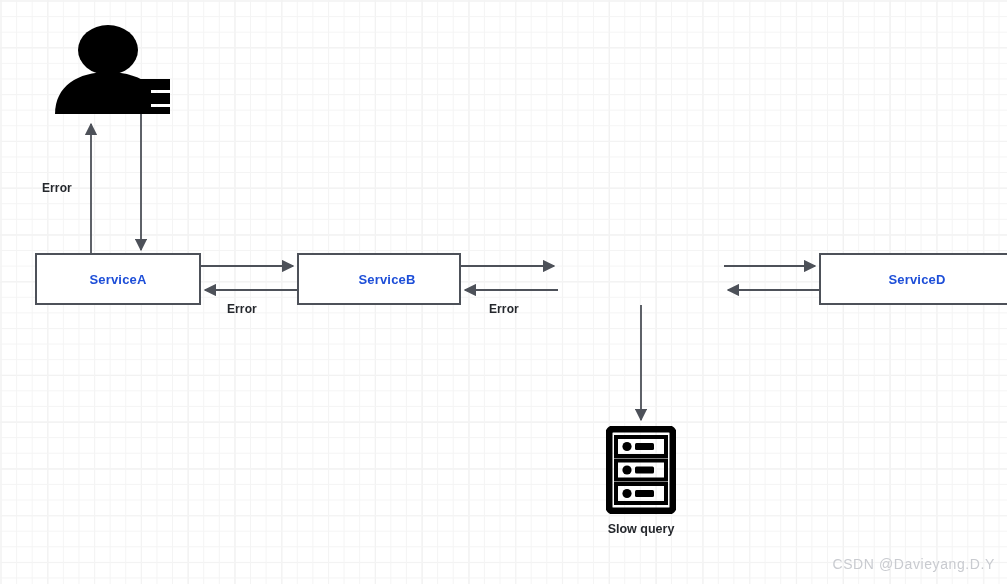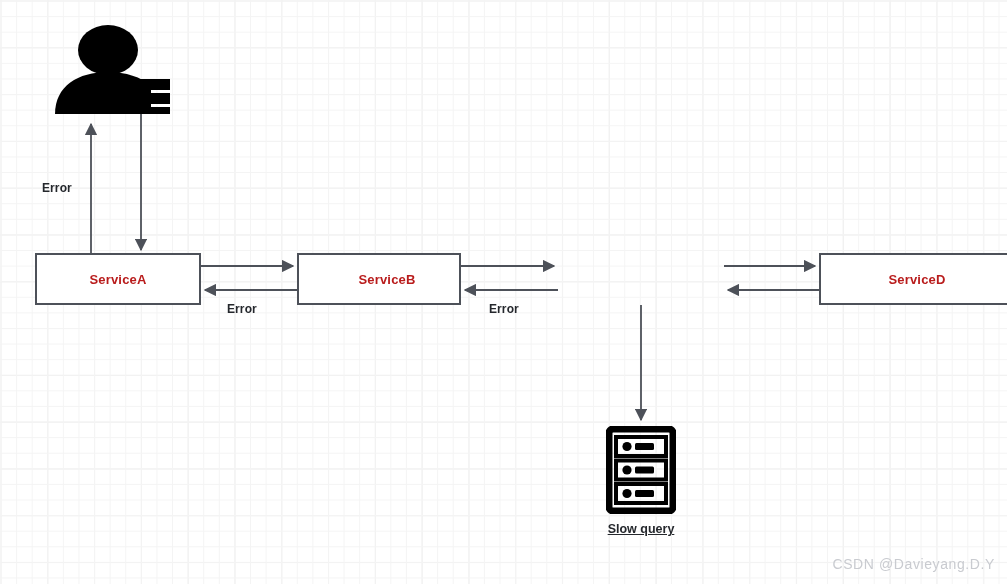--- a/index.html
+++ b/index.html
@@ -40,21 +40,21 @@
     box-sizing: border-box;
     background: #ffffff;
     border: 2px solid #4d5159;
     display: flex;
     align-items: center;
     justify-content: center;
   }
   .node-label {
     font-size: 13px;
     font-weight: bold;
-    color: #b91c1c;
+    color: #1d4ed8;
     letter-spacing: 0.2px;
     white-space: nowrap;
   }
   .edge-label {
     position: absolute;
     font-size: 12px;
     font-weight: bold;
     color: #25282d;
     white-space: nowrap;
     letter-spacing: 0.1px;
@@ -154,17 +154,17 @@
 
     <rect x="10" y="34.5" width="50" height="19" fill="none" stroke="#000000" stroke-width="4"></rect>
     <circle cx="21" cy="44" r="4.6" fill="#000000"></circle>
     <rect x="29" y="40.5" width="19" height="7" rx="1.5" fill="#000000"></rect>
 
     <rect x="10" y="58" width="50" height="19" fill="none" stroke="#000000" stroke-width="4"></rect>
     <circle cx="21" cy="67.5" r="4.6" fill="#000000"></circle>
     <rect x="29" y="64" width="19" height="7" rx="1.5" fill="#000000"></rect>
   </svg>
 
-  <div class="caption-label" style="left:571px; top:522px; width:140px;text-decoration:underline;">Slow query</div>
+  <div class="caption-label" style="left:571px; top:522px; width:140px;">Slow query</div>
 
   <div class="watermark">CSDN @Davieyang.D.Y</div>
 
 </div>
 
 </body></html>

